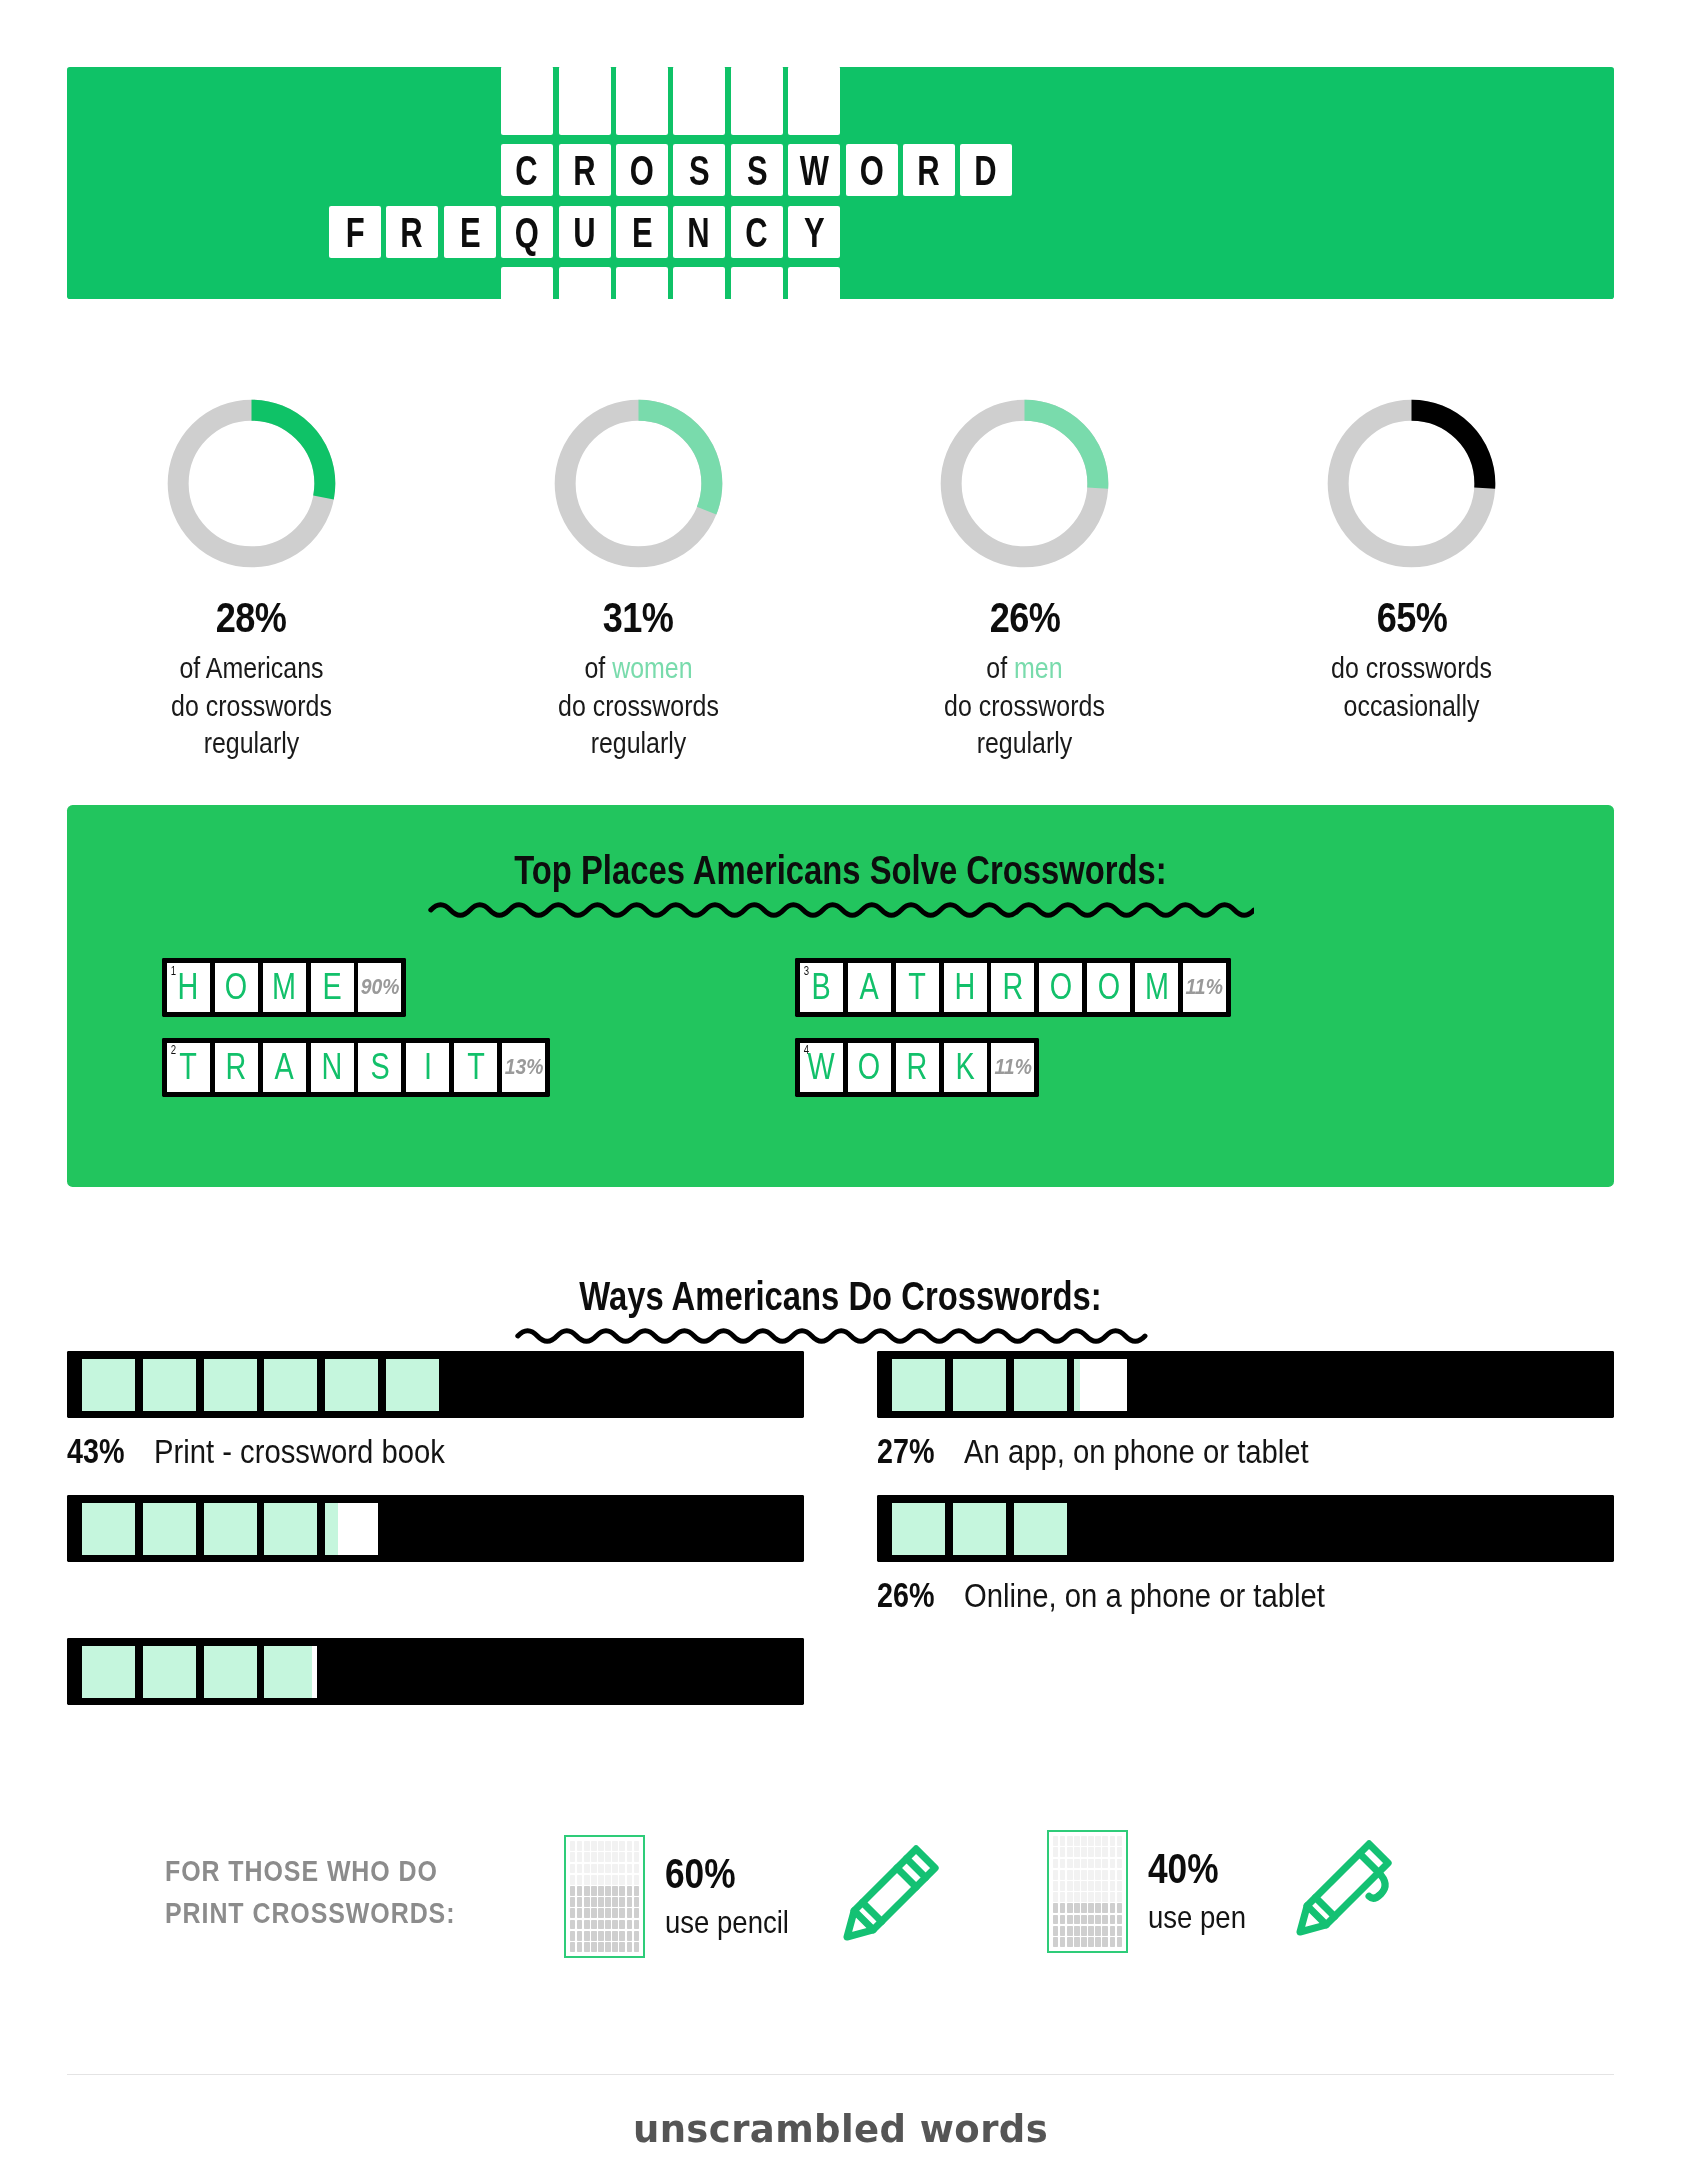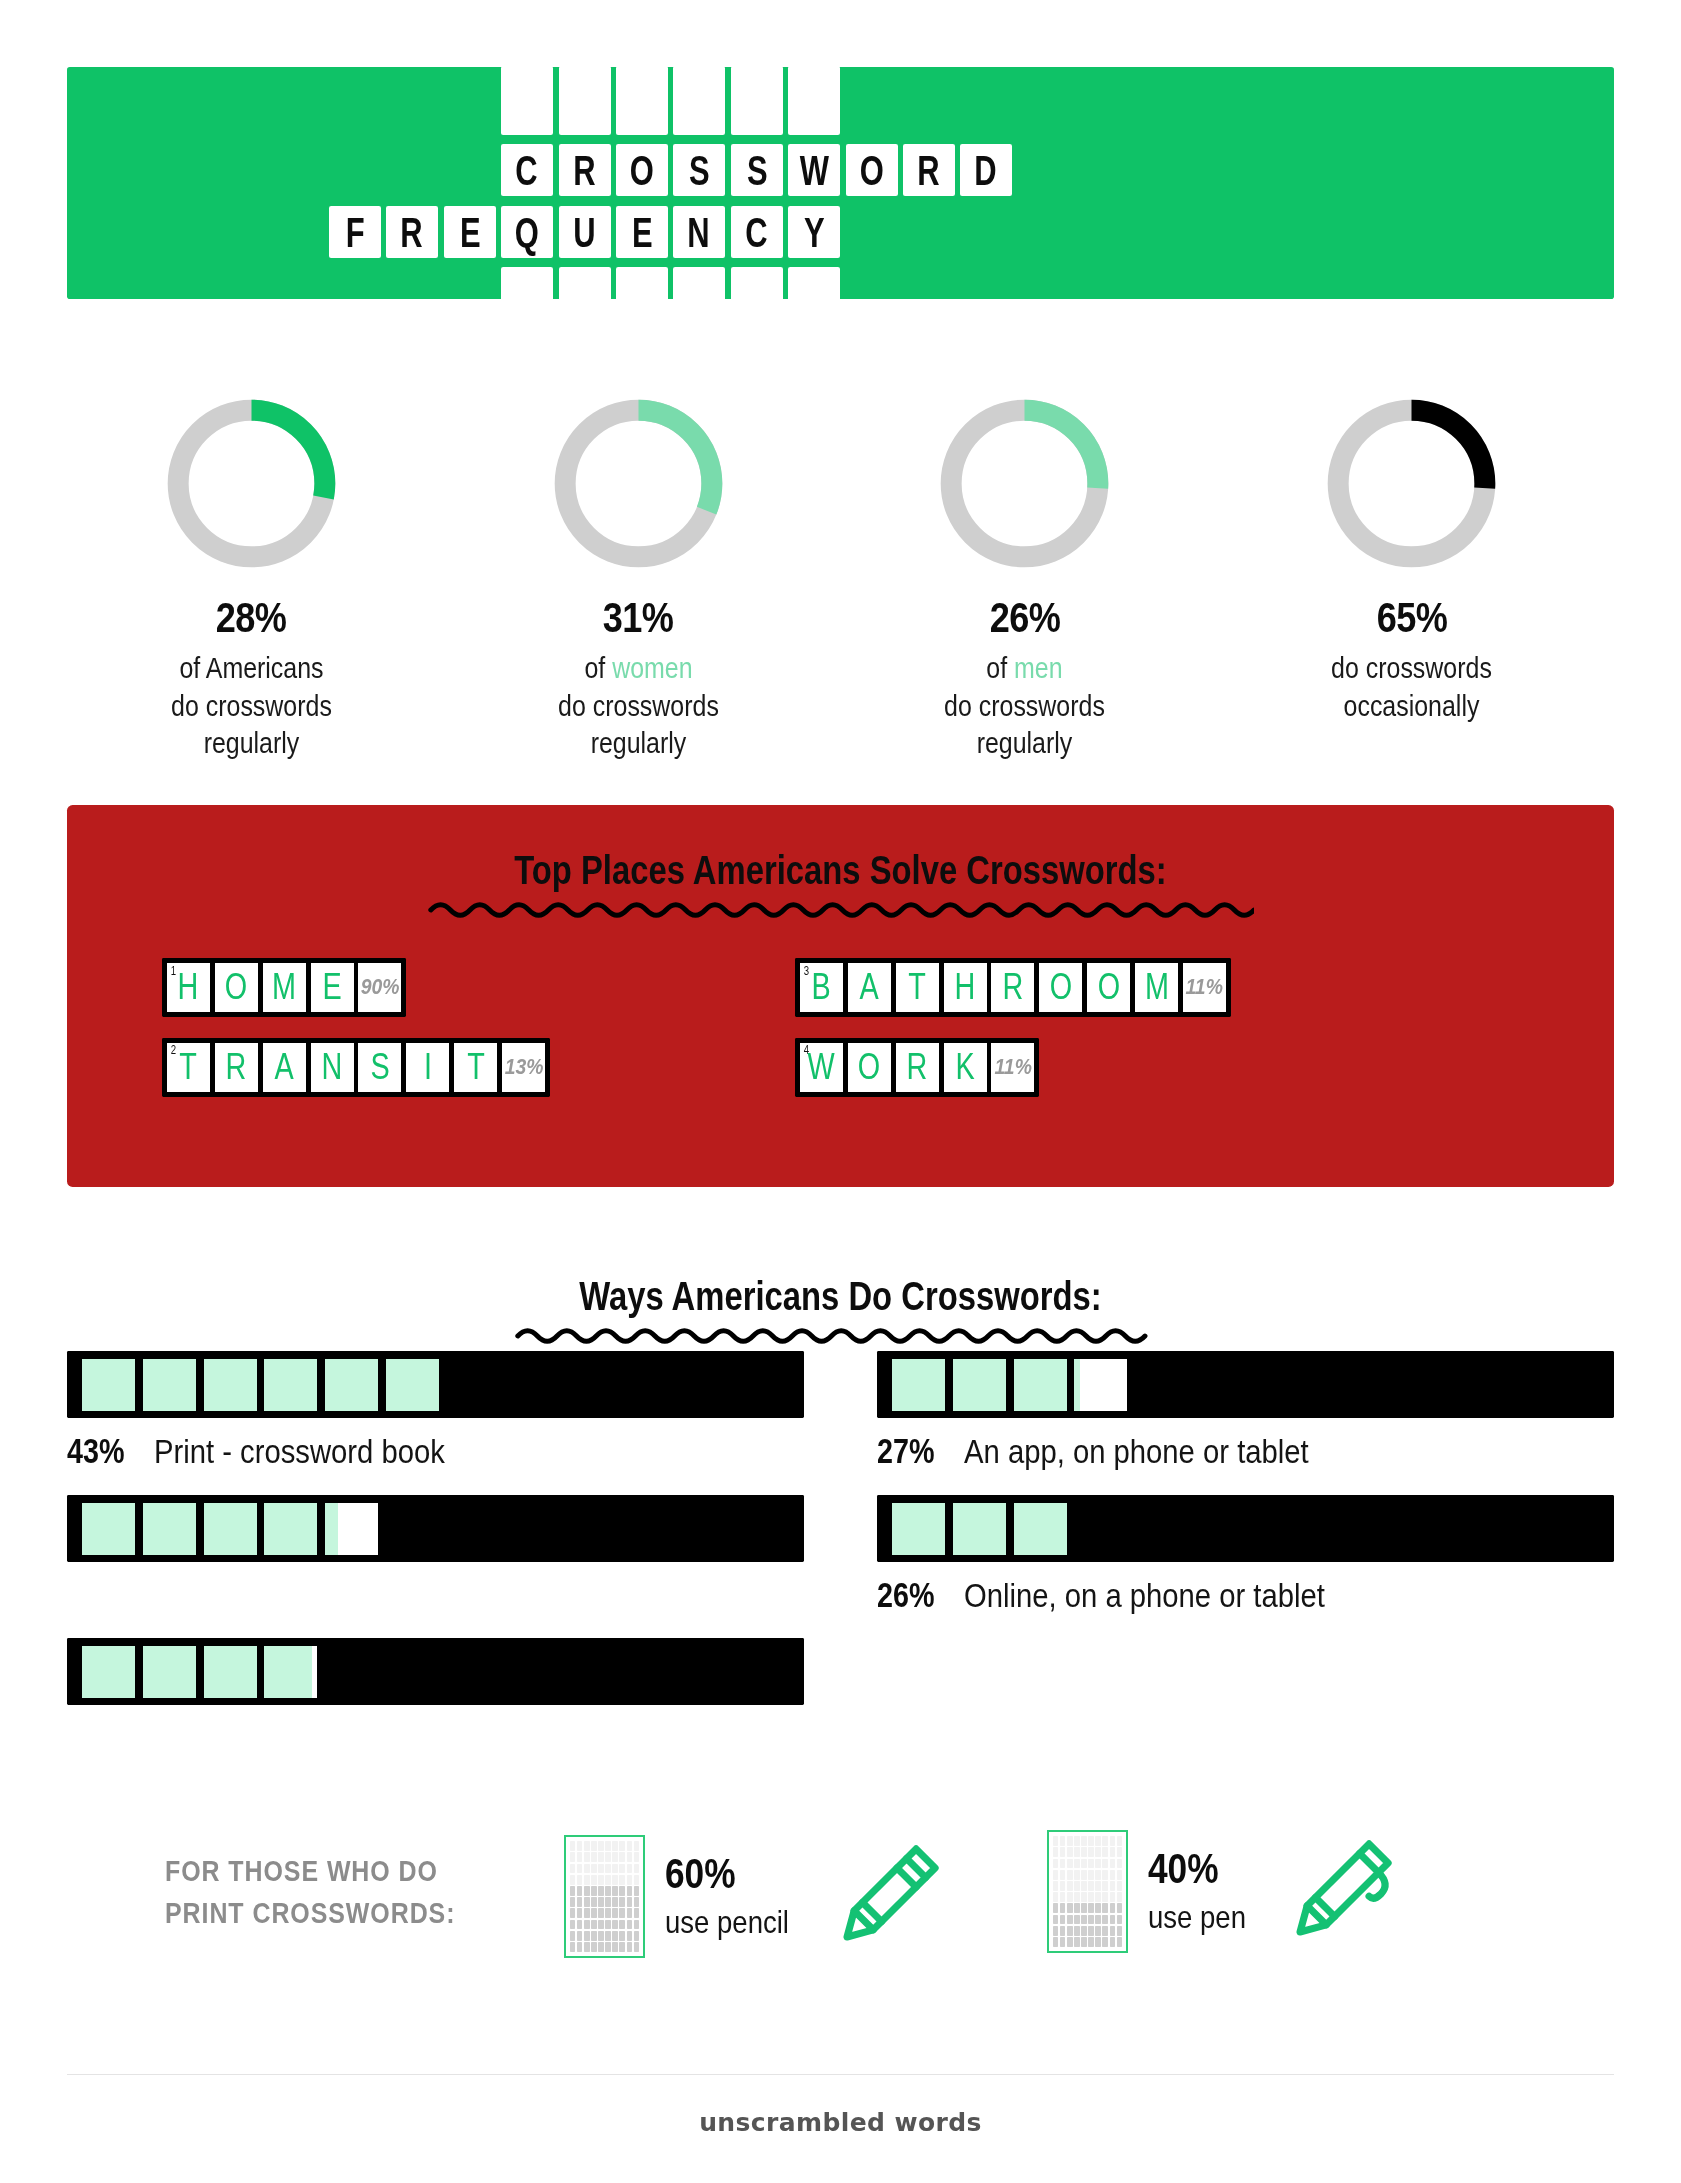--- a/index.html
+++ b/index.html
@@ -76,21 +76,21 @@
     color: #1a1a1a;
     transform: scaleX(0.86);
   }
   .donut-cap .hl-soft { color: #79dbac; }
 
   
   .mint-panel {
     position: absolute;
     left: 67px; top: 805px;
     width: 1547px; height: 382px;
-    background: #b91c1c;
+    background: #22c55e;
     border-radius: 5.6px;
   }
 
   .sec-title {
     text-align: center;
     font-family: "Liberation Sans Narrow", "Liberation Sans", sans-serif;
     font-weight: 700;
     font-size: 41px;
     color: #0d0d0d;
     transform: scaleX(0.80);
@@ -249,21 +249,21 @@
     width: 1547px; height: 1.4px;
     background: #e4e4e4;
   }
   .footer-logo {
     position: absolute;
     left: 0; top: 2108px;
     width: 1681px;
     text-align: center;
     font-family: "DejaVu Sans", sans-serif;
     font-weight: 700;
-    font-size: 25px;
+    font-size: 37px;
     letter-spacing: 0.4px;
     color: #555555;
   }
 </style>
 </head>
 <body>
 
 <div class="header">
   <div class="hdr-grid">
       <div class="hdr-tile" style="left: 434px; top: 77px; width: 52px; height: 52px;">

